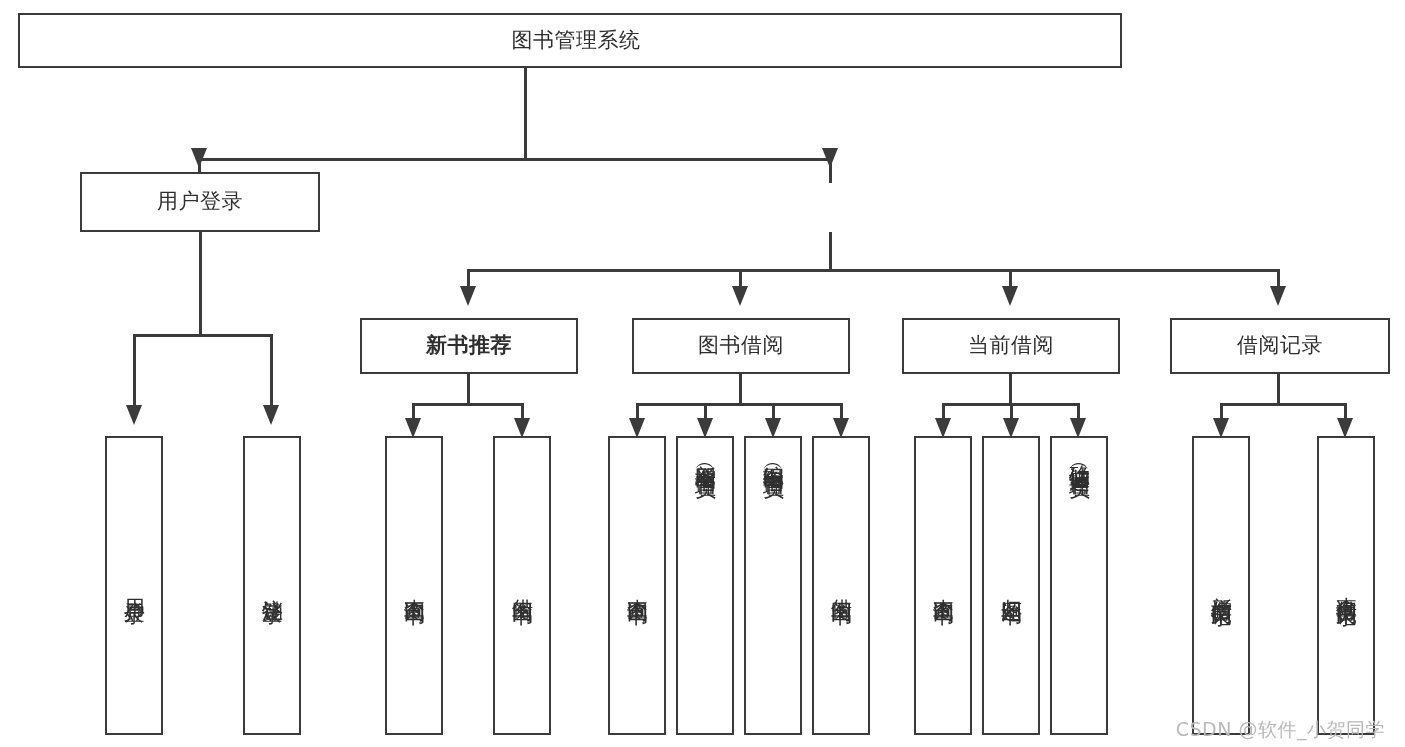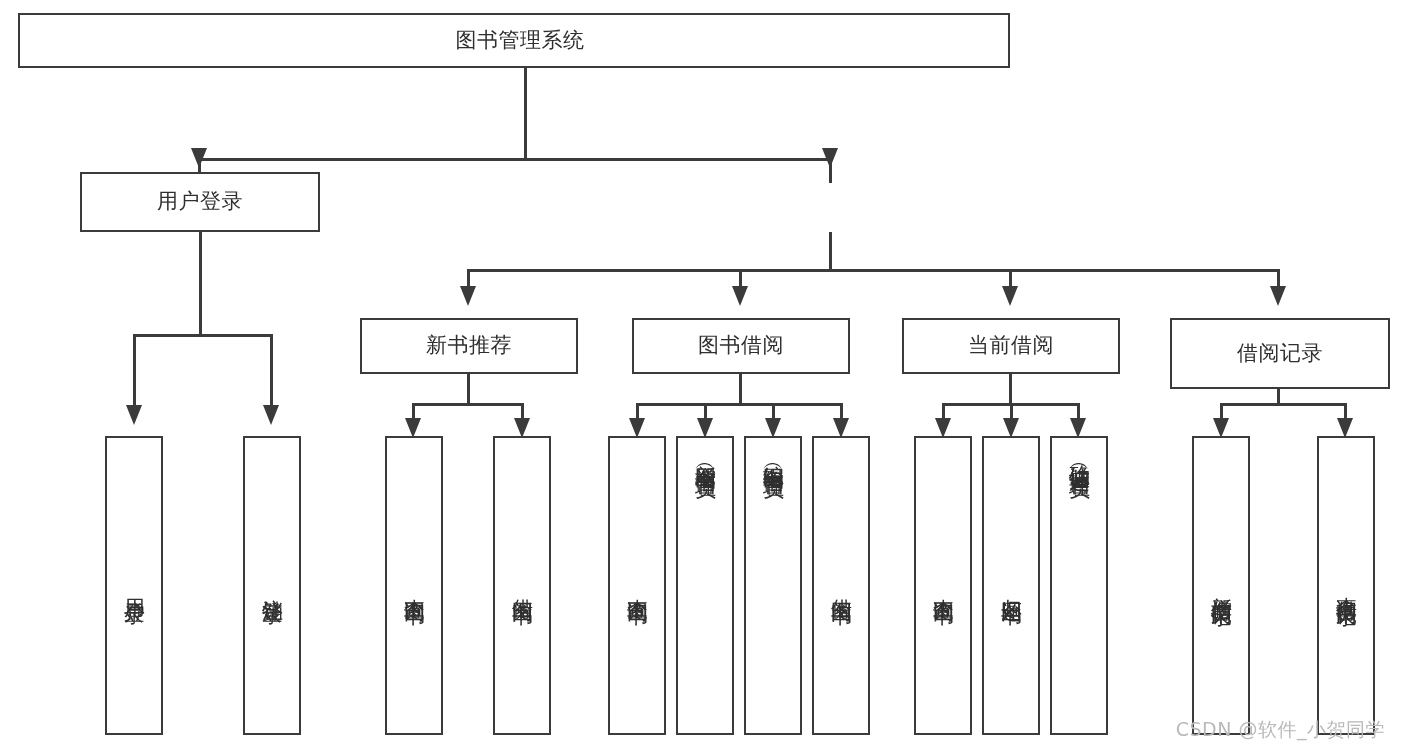--- a/index.html
+++ b/index.html
@@ -74,21 +74,21 @@
     z-index:6;
     white-space:nowrap;
     font-family:"DejaVu Sans","Liberation Sans",sans-serif;
   }
 </style>
 </head>
 <body>
 
 <div id="stage">
 
-  <div class="node h-node" style="left:18px;top:13px;width:992px;height:55px;padding-left:12px;">
+  <div class="node h-node" style="left:18px;top:13px;width:1104px;height:55px;padding-left:12px;">
     <span class="label">图书管理系统</span>
   </div>
 
   <div class="vline" style="left:524px;top:68px;width:3px;height:92px;"></div>
 
   <div class="hline" style="left:198px;top:158px;width:634px;height:3px;"></div>
 
   <div class="vline" style="left:198px;top:158px;width:3px;height:25px;"></div>
   <div class="arrow" style="left:191px;top:148px;"></div>
   <div class="vline" style="left:829px;top:158px;width:3px;height:25px;"></div>
@@ -113,30 +113,30 @@
 
   <div class="vline" style="left:739px;top:269px;width:3px;height:22px;"></div>
   <div class="arrow" style="left:732px;top:286px;"></div>
 
   <div class="vline" style="left:1009px;top:269px;width:3px;height:22px;"></div>
   <div class="arrow" style="left:1002px;top:286px;"></div>
 
   <div class="vline" style="left:1277px;top:269px;width:3px;height:22px;"></div>
   <div class="arrow" style="left:1270px;top:286px;"></div>
 
-  <div class="node h-node" style="left:360px;top:318px;width:218px;height:56px;">
+  <div class="node h-node" style="left:360px;top:318px;width:218px;height:56px;font-weight:bold;">
     <span class="label">新书推荐</span>
   </div>
   <div class="node h-node" style="left:632px;top:318px;width:218px;height:56px;">
     <span class="label">图书借阅</span>
   </div>
   <div class="node h-node" style="left:902px;top:318px;width:218px;height:56px;">
     <span class="label">当前借阅</span>
   </div>
-  <div class="node h-node" style="left:1170px;top:318px;width:220px;height:71px;">
+  <div class="node h-node" style="left:1170px;top:318px;width:220px;height:56px;">
     <span class="label">借阅记录</span>
   </div>
 
   <div class="vline" style="left:467px;top:374px;width:3px;height:32px;"></div>
   <div class="hline" style="left:412px;top:403px;width:112px;height:3px;"></div>
   <div class="vline" style="left:412px;top:403px;width:3px;height:22px;"></div>
   <div class="arrow" style="left:405px;top:418px;"></div>
   <div class="vline" style="left:521px;top:403px;width:3px;height:22px;"></div>
   <div class="arrow" style="left:514px;top:418px;"></div>
 

